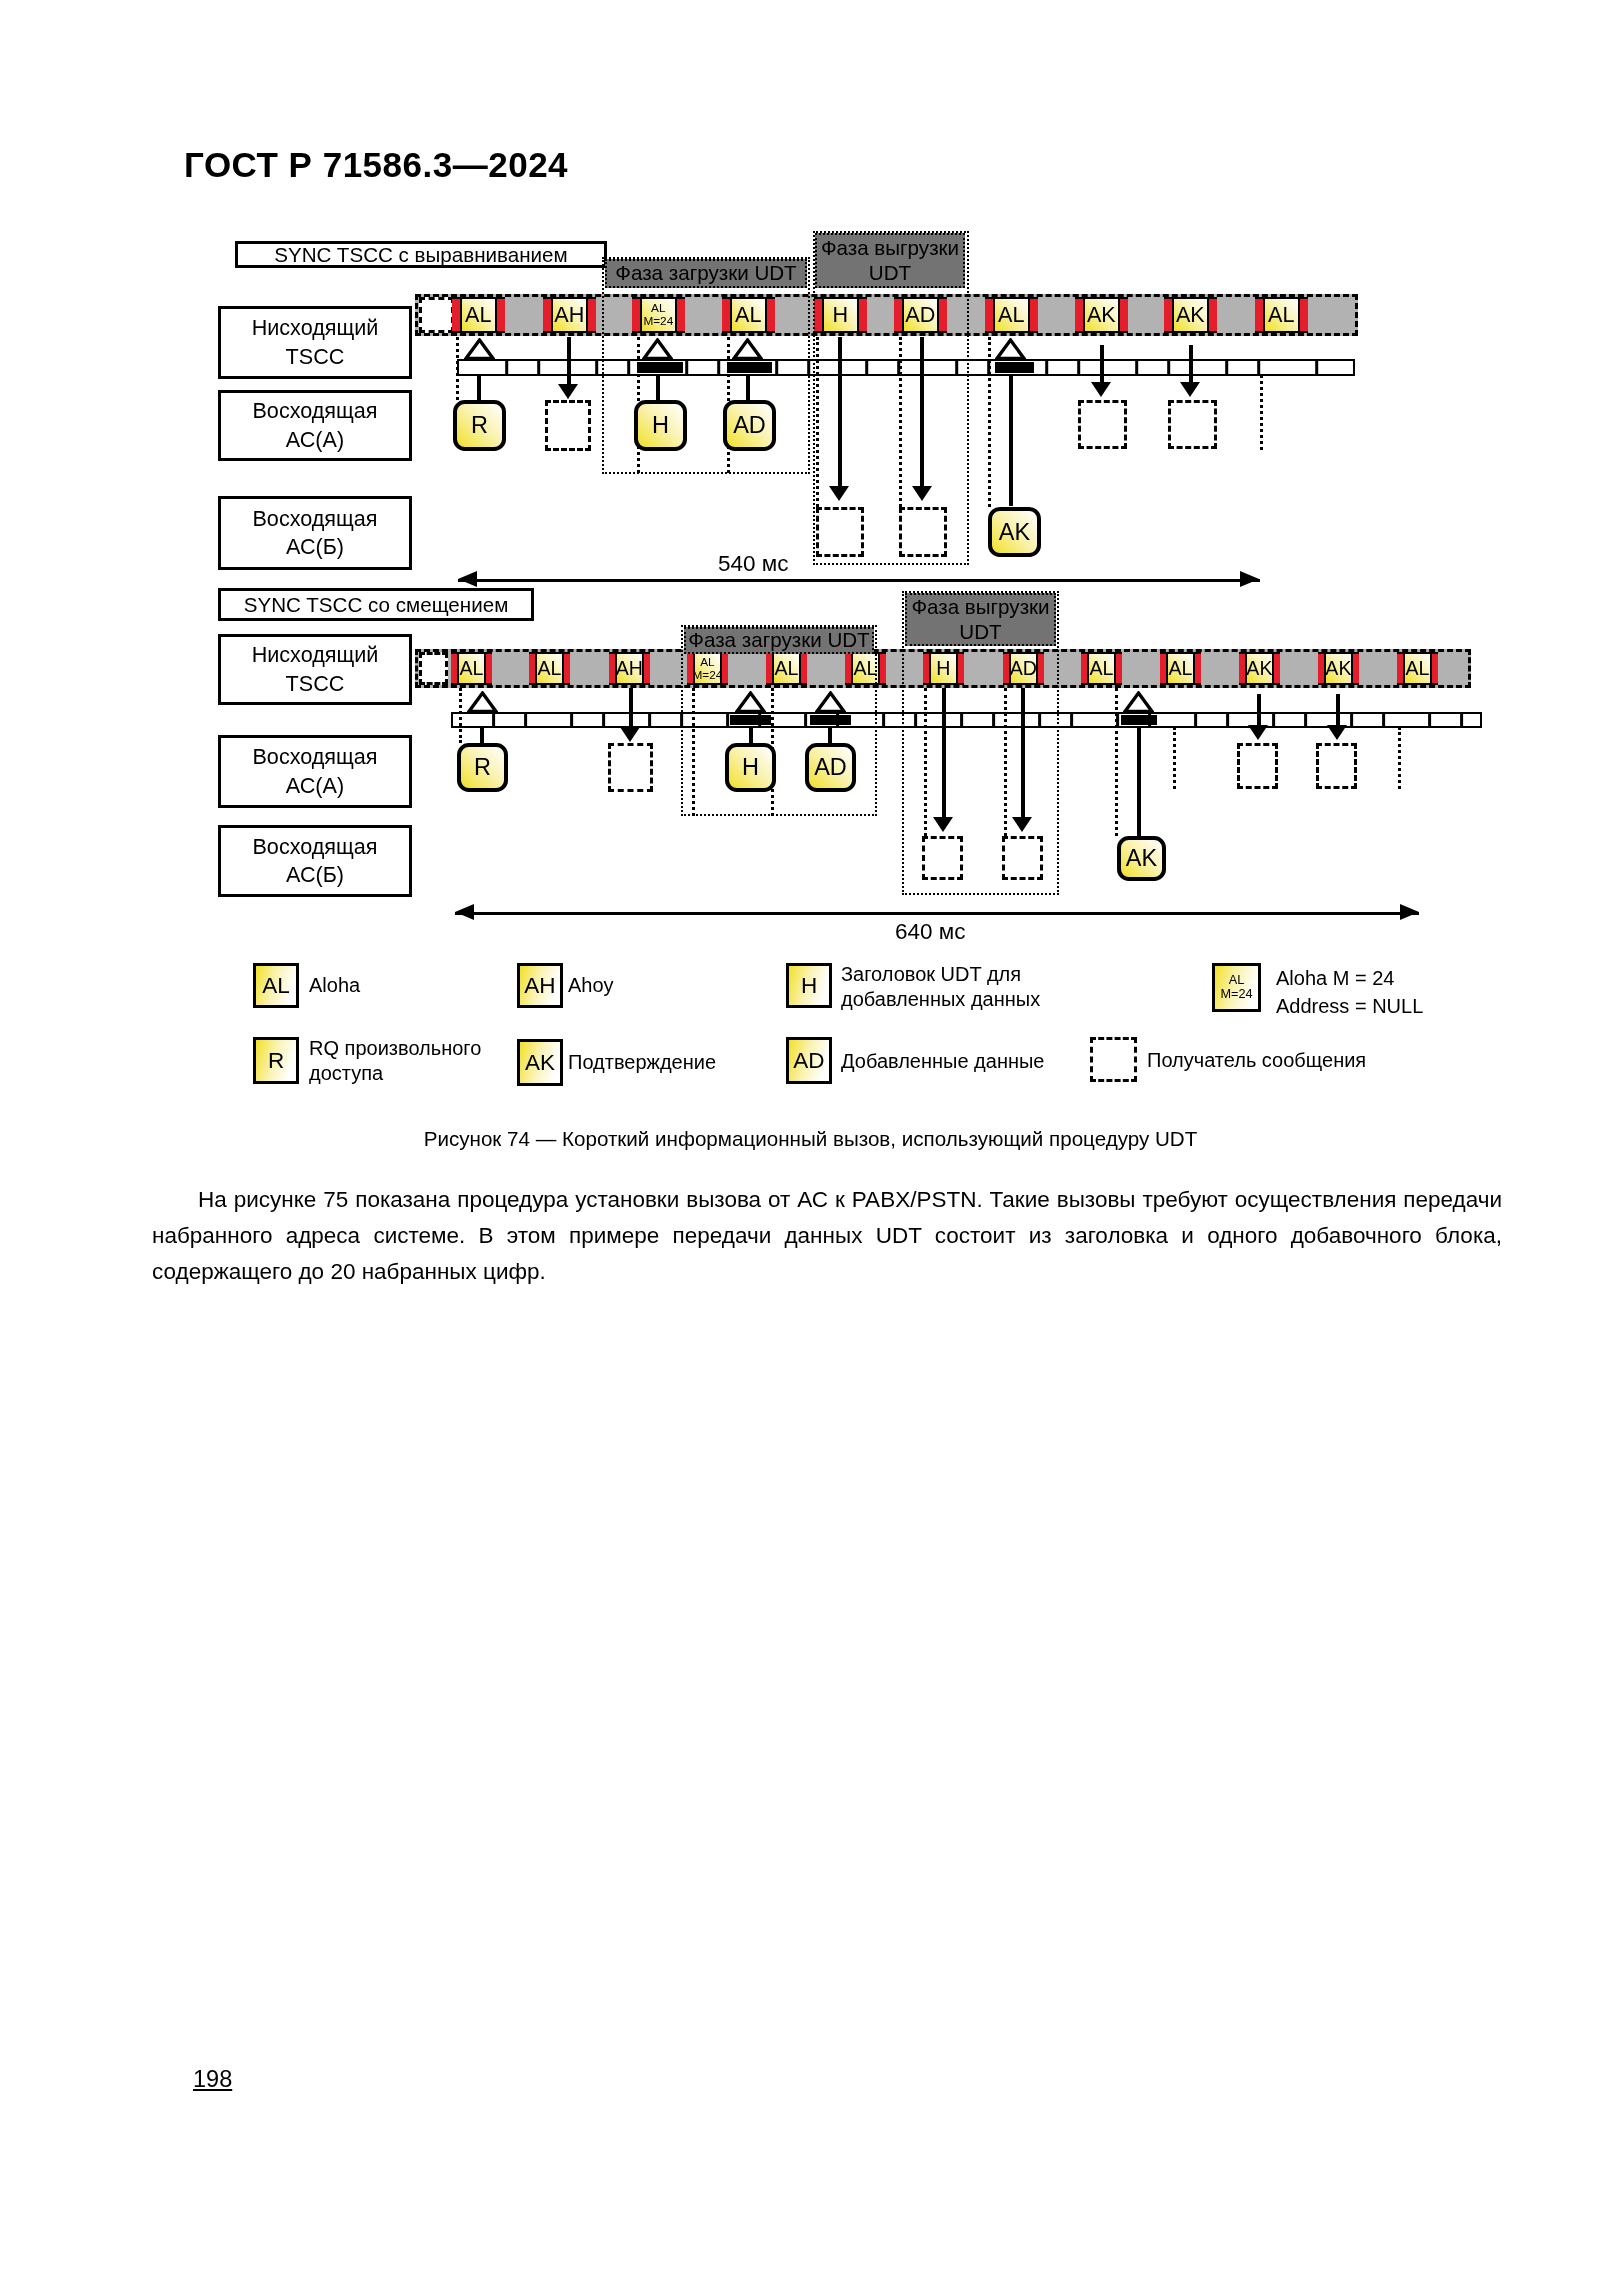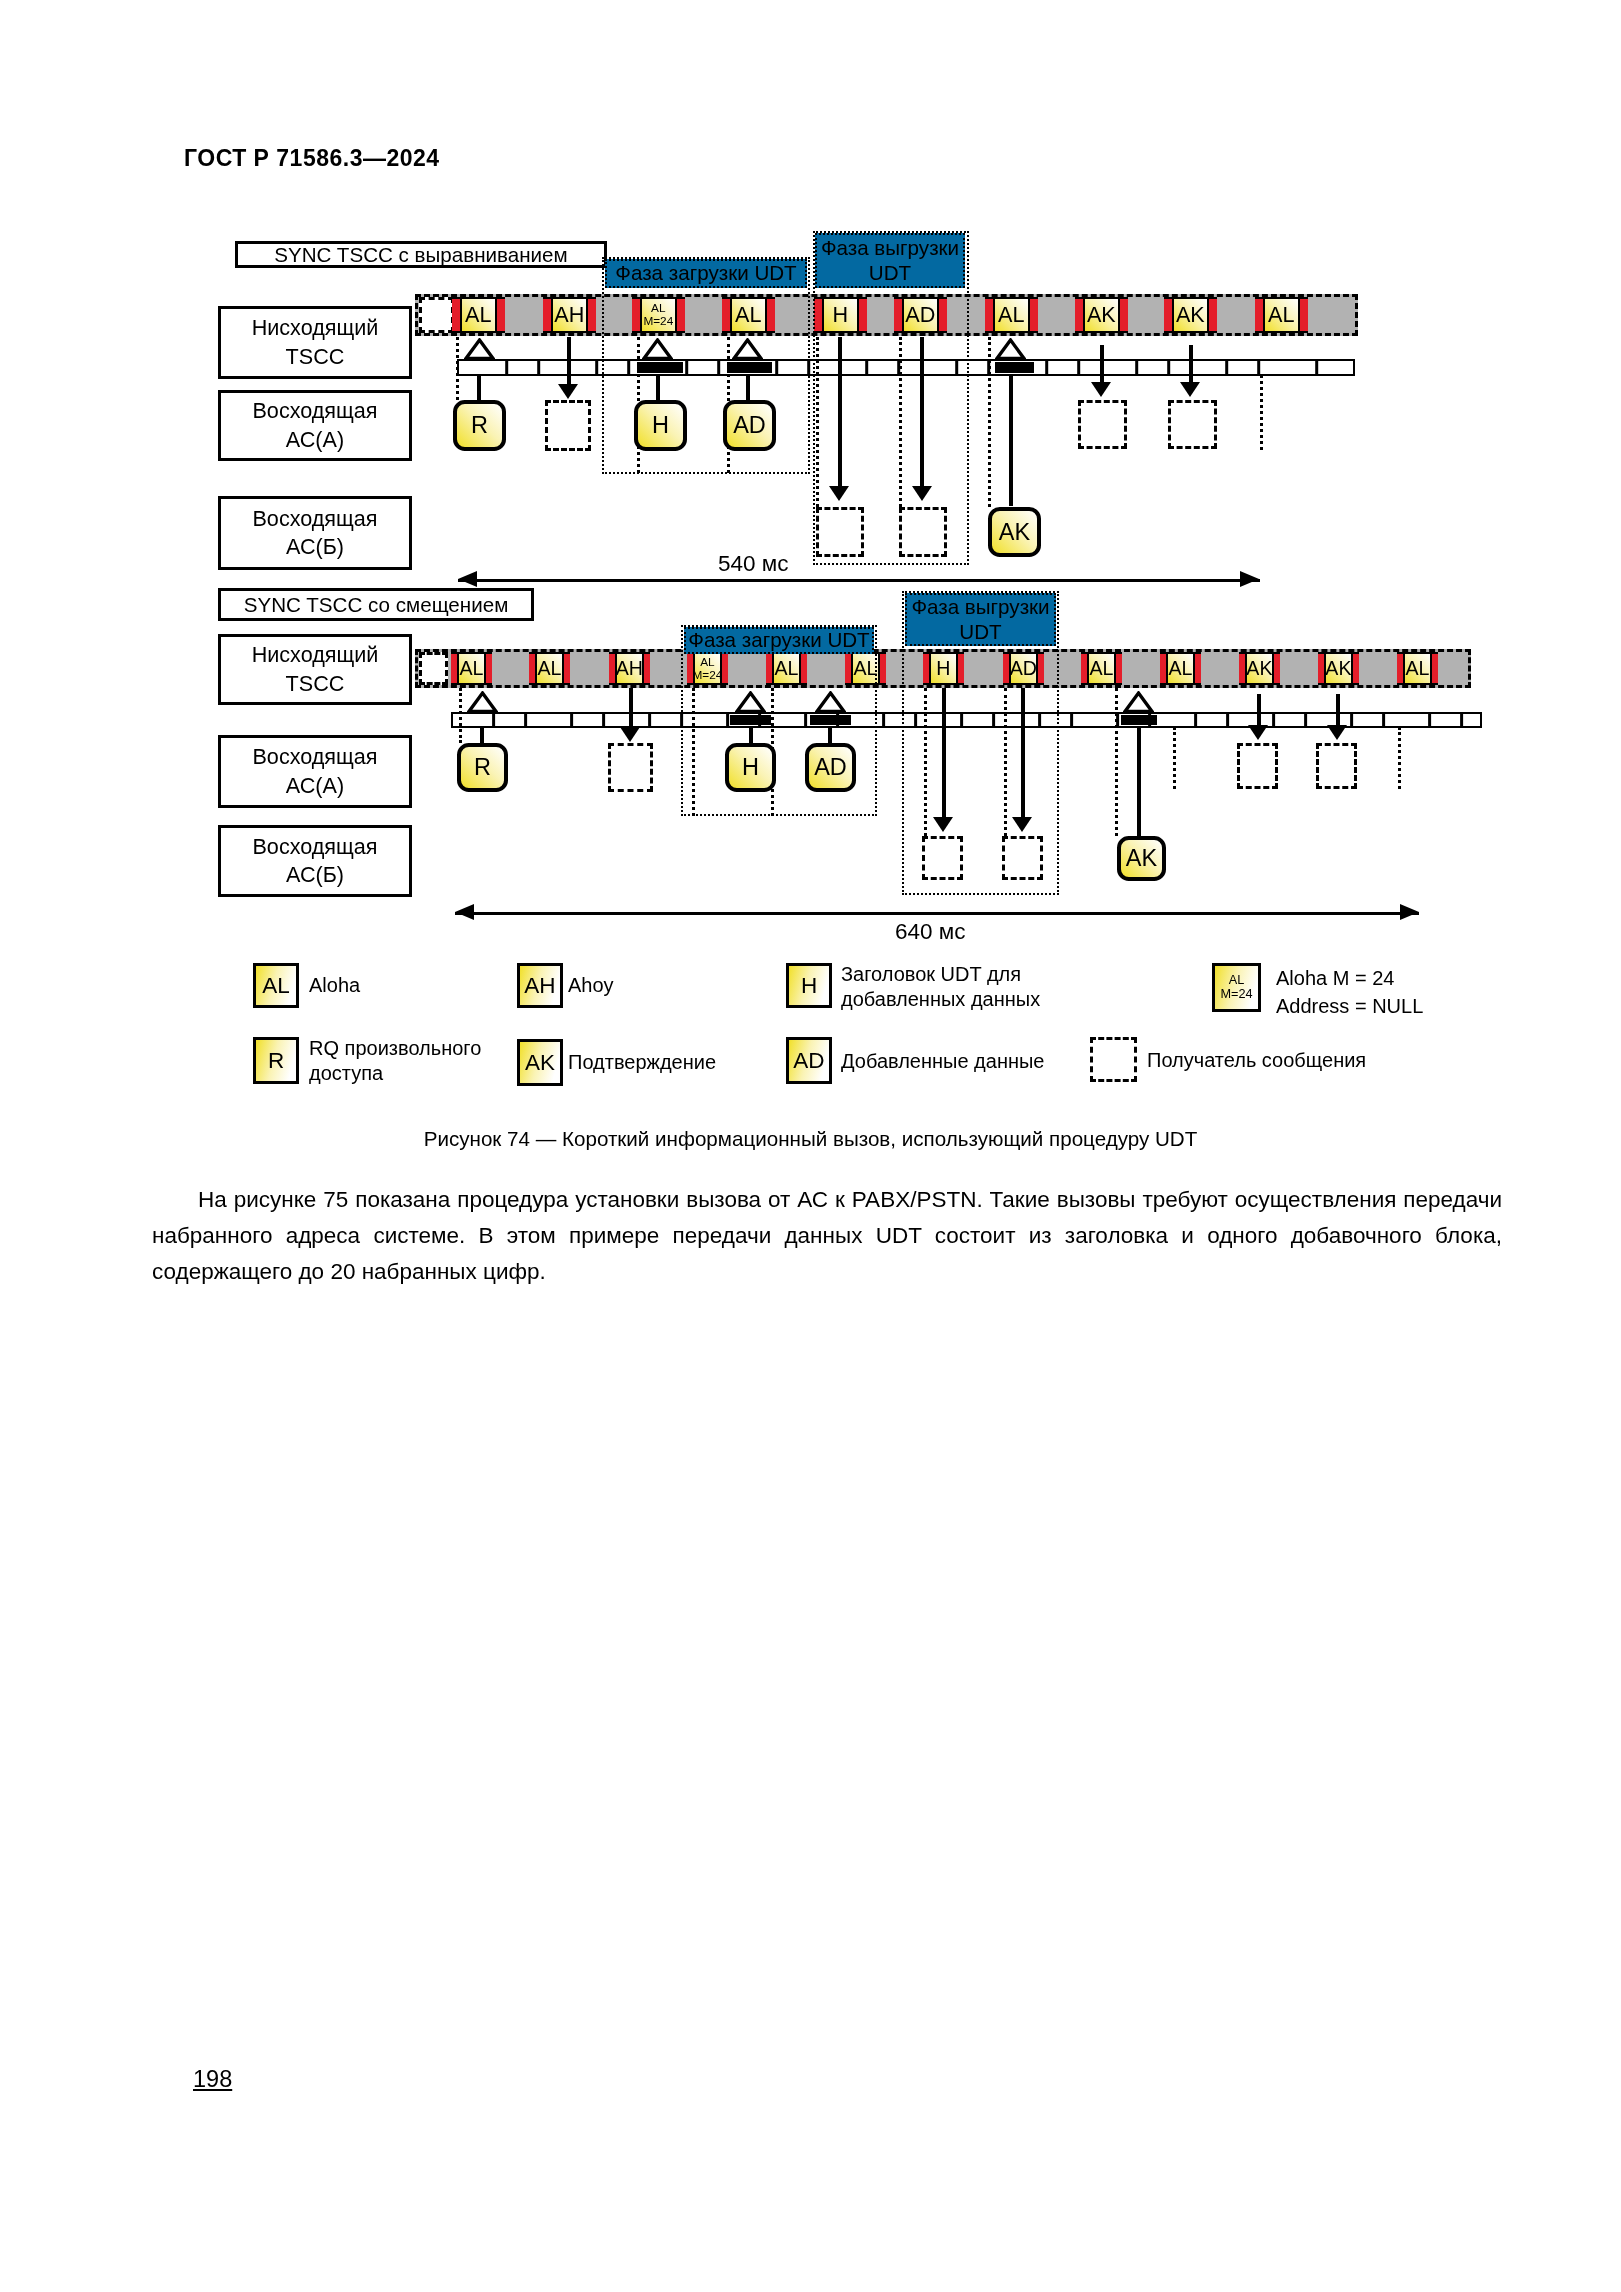--- a/index.html
+++ b/index.html
@@ -1,20 +1,20 @@
 <!DOCTYPE html>
 <html><head>
 <meta charset="utf-8">
 <style>
   html,body{margin:0;padding:0;background:#888;}
   .page{position:relative;width:1621px;height:2293px;background:#fff;margin:0 auto;
         font-family:"Liberation Sans",sans-serif;color:#000;overflow:hidden;}
   .abs{position:absolute;}
   .pre{white-space:pre-line;}
-  .hdr{left:184px;top:145px;font-size:23px;font-weight:bold;letter-spacing:0.5px;}
+  .hdr{left:184px;top:145px;font-size:35px;font-weight:bold;letter-spacing:0.5px;}
   .pnum{left:193px;top:2066px;font-size:23.5px;text-decoration:underline;}
 
   
   .rowlab{border:3.9px solid #000;display:flex;align-items:center;justify-content:center;
           text-align:center;font-size:21.6px;line-height:1.3;background:#fff;box-sizing:border-box;}
   .syncbox{border:3.9px solid #000;display:flex;align-items:center;justify-content:center;
            font-size:20.6px;background:#fff;box-sizing:border-box;}
 
   
   .strip{background:#b2b2b2;border:3.9px dashed #000;box-sizing:border-box;}
@@ -36,21 +36,21 @@
   .rseg{background:#000;}
 
   
   .ubox{border:4.9px solid #000;border-radius:11.8px;box-sizing:border-box;
         background:linear-gradient(225deg,#ffffff 0%,#faf3b4 45%,#f1e02a 100%);
         display:flex;align-items:center;justify-content:center;font-size:23.5px;}
   .dbox{border:3.9px dashed #000;background:#fff;box-sizing:border-box;}
 
   
   .ph{border:2.9px dotted #000;box-sizing:border-box;}
-  .phlab{background:#0369a1;border:2.9px dotted #000;box-sizing:border-box;display:flex;align-items:center;
+  .phlab{background:#737373;border:2.9px dotted #000;box-sizing:border-box;display:flex;align-items:center;
          justify-content:center;font-size:20.6px;text-align:center;line-height:1.2;white-space:pre-line;}
 
   
   .vs{width:3.9px;background:#000;}
   .dg{width:0;border-left:3.9px dotted #000;}
   .dah{width:0;height:0;border-left:10.8px solid transparent;border-right:10.8px solid transparent;border-top:15.7px solid #000;}
   .hline{height:2.9px;background:#000;}
   .ahl{width:0;height:0;border-top:8.8px solid transparent;border-bottom:8.8px solid transparent;border-right:19.6px solid #000;}
   .ahr{width:0;height:0;border-top:8.8px solid transparent;border-bottom:8.8px solid transparent;border-left:19.6px solid #000;}
   .durlab{font-size:22.5px;}

